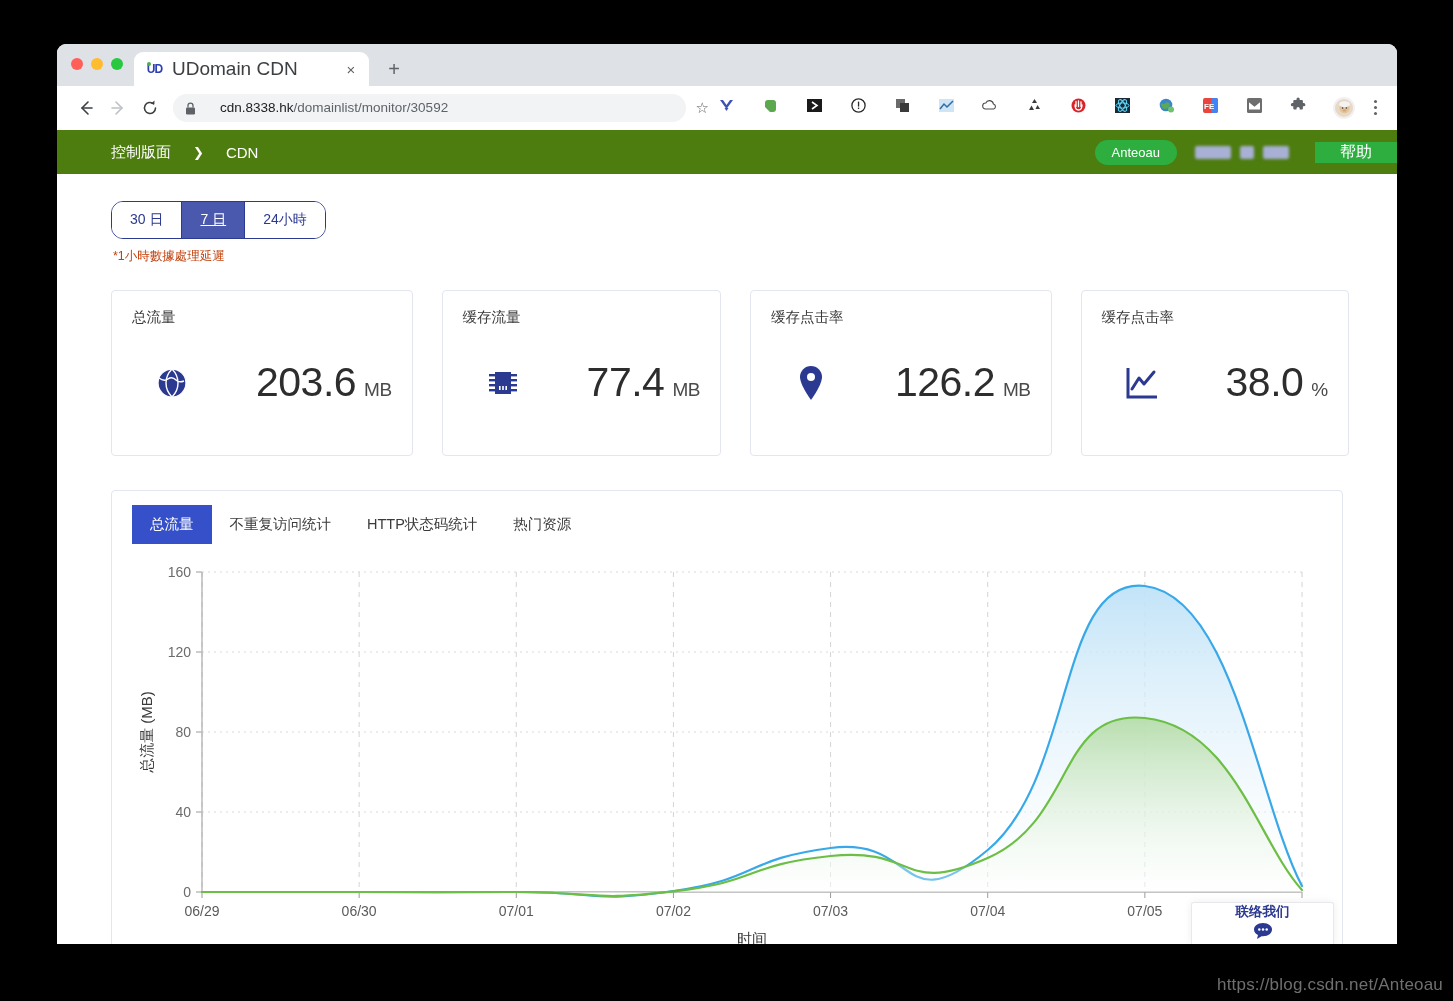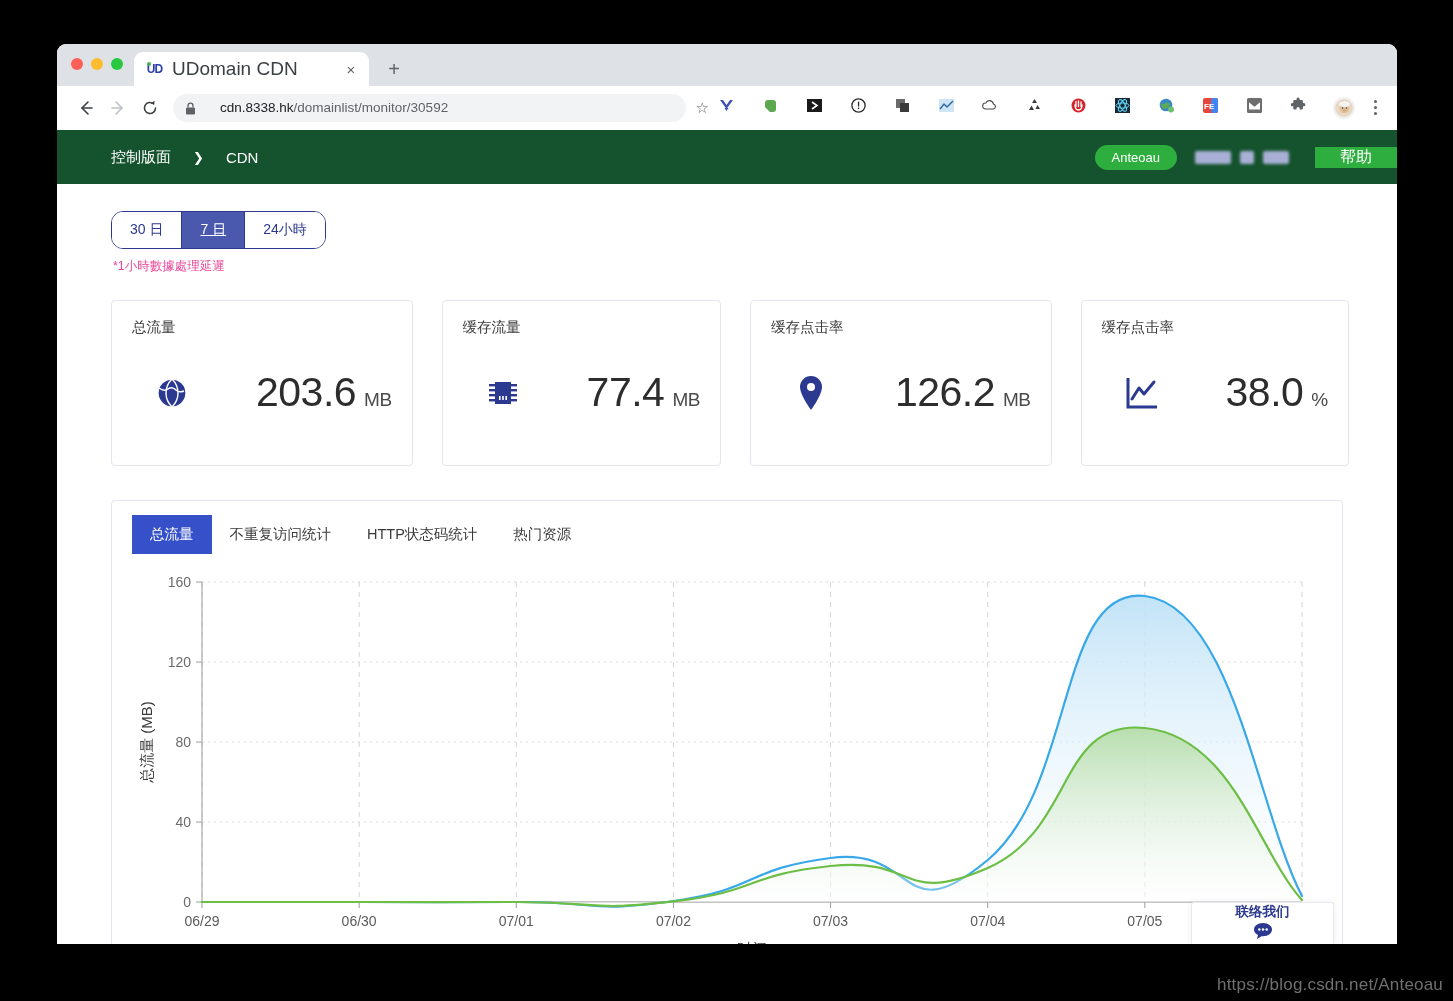--- a/index.html
+++ b/index.html
@@ -148,22 +148,22 @@
   
   #page {
     height: 814px;
     background: #ffffff;
     position: relative;
     overflow: hidden;
   }
 
   
   .appbar {
-    height: 54px;
-    background: #14532d;
+    height: 44px;
+    background: #4d7c0f;
     display: flex; align-items: stretch;
     color: #fff;
     text-align: right;
   }
   .breadcrumb {
     display: flex; align-items: center; gap: 22px;
     padding-left: 54px;
     flex: 0 0 auto;
   }
   .crumb { font-size: 15px; color: #ffffff; white-space: nowrap; }
@@ -200,21 +200,21 @@
   .seg-item {
     font-size: 14px;
     color: #2b3990;
     background: #fff;
     padding: 9px 18px;
     border-right: 1px solid #2b3990;
     white-space: nowrap;
   }
   .seg-item:last-child { border-right: none; }
   .seg-item.active { background: #4a58ad; color: #fff; text-decoration: underline; }
-  .note { font-size: 12.5px; color: #ec4899; margin: 9px 0 0 2px; padding-left: 54px; }
+  .note { font-size: 12.5px; color: #c2410c; margin: 9px 0 0 2px; padding-left: 54px; }
 
   
   .cards {
     display: flex;
     gap: 29px;
     padding: 25px 54px 0 54px;
   }
   .card {
     flex: 1;
     height: 166px;

